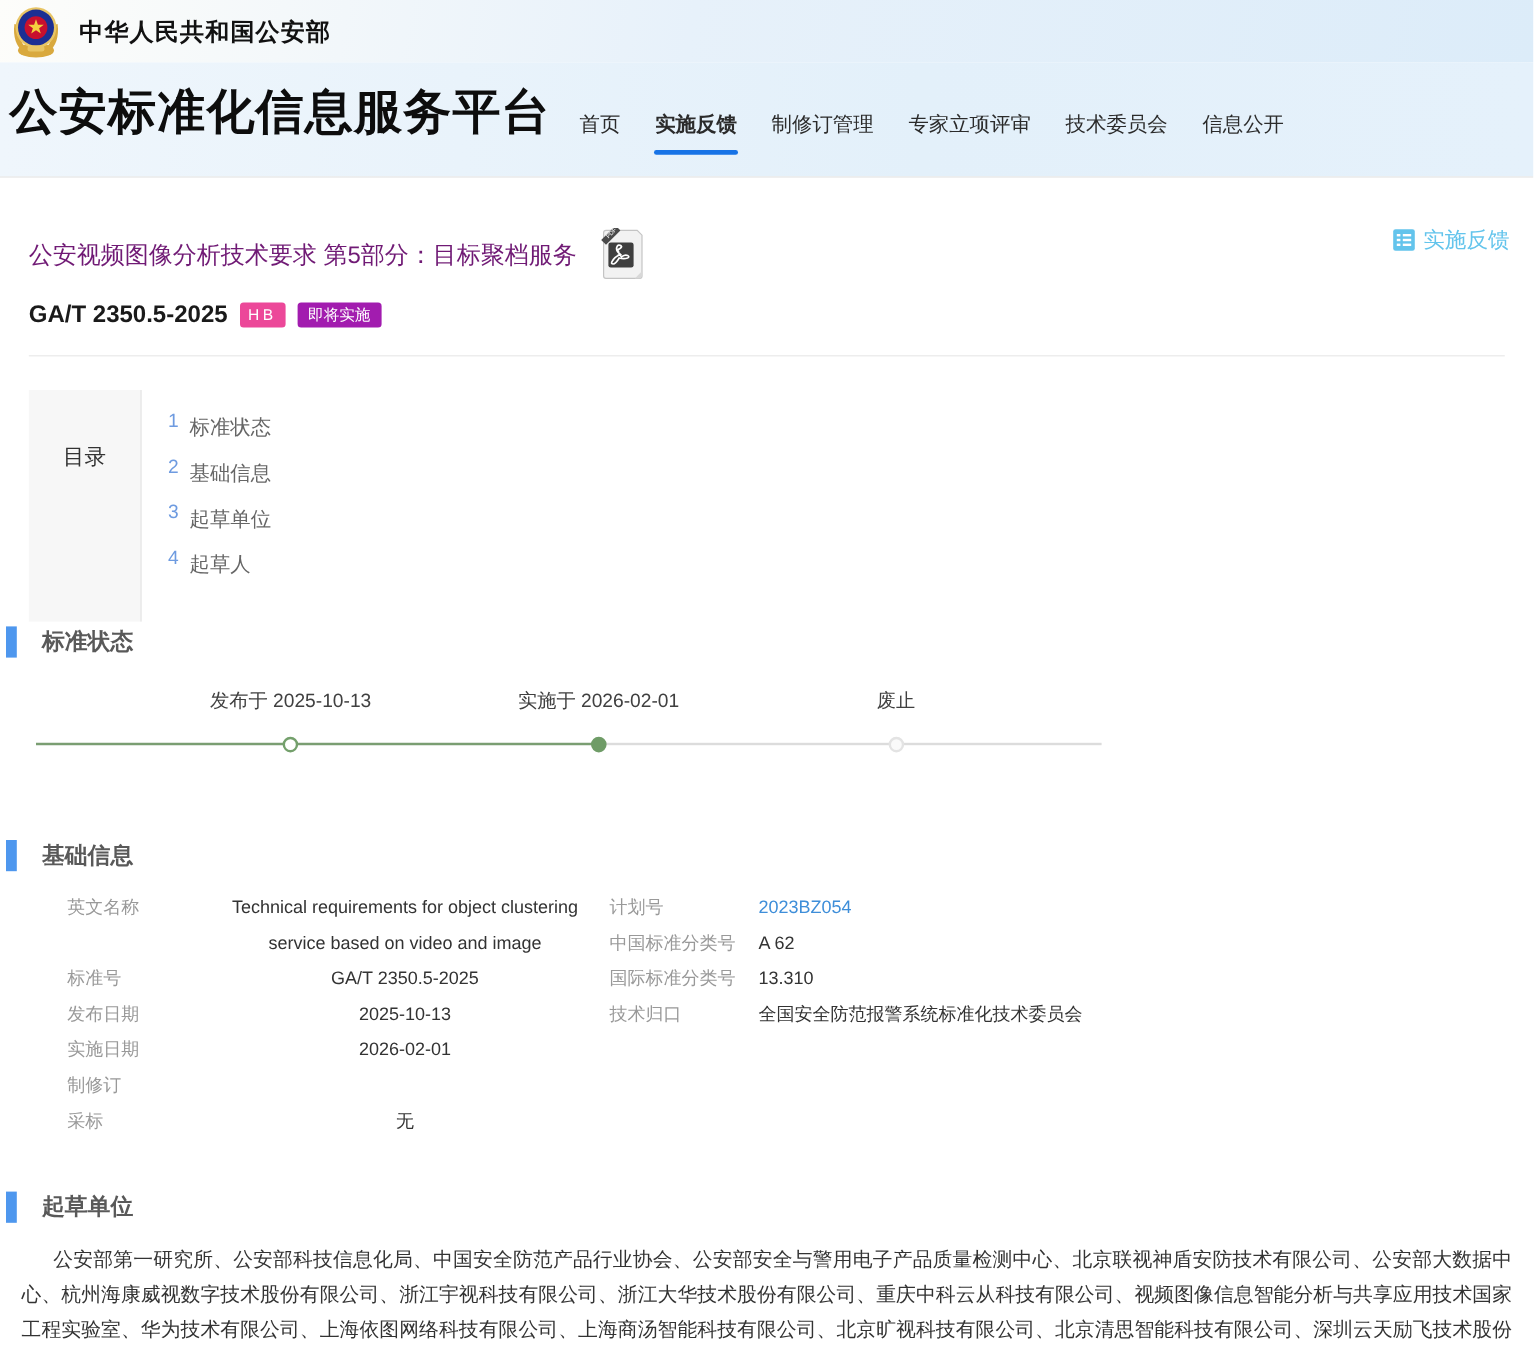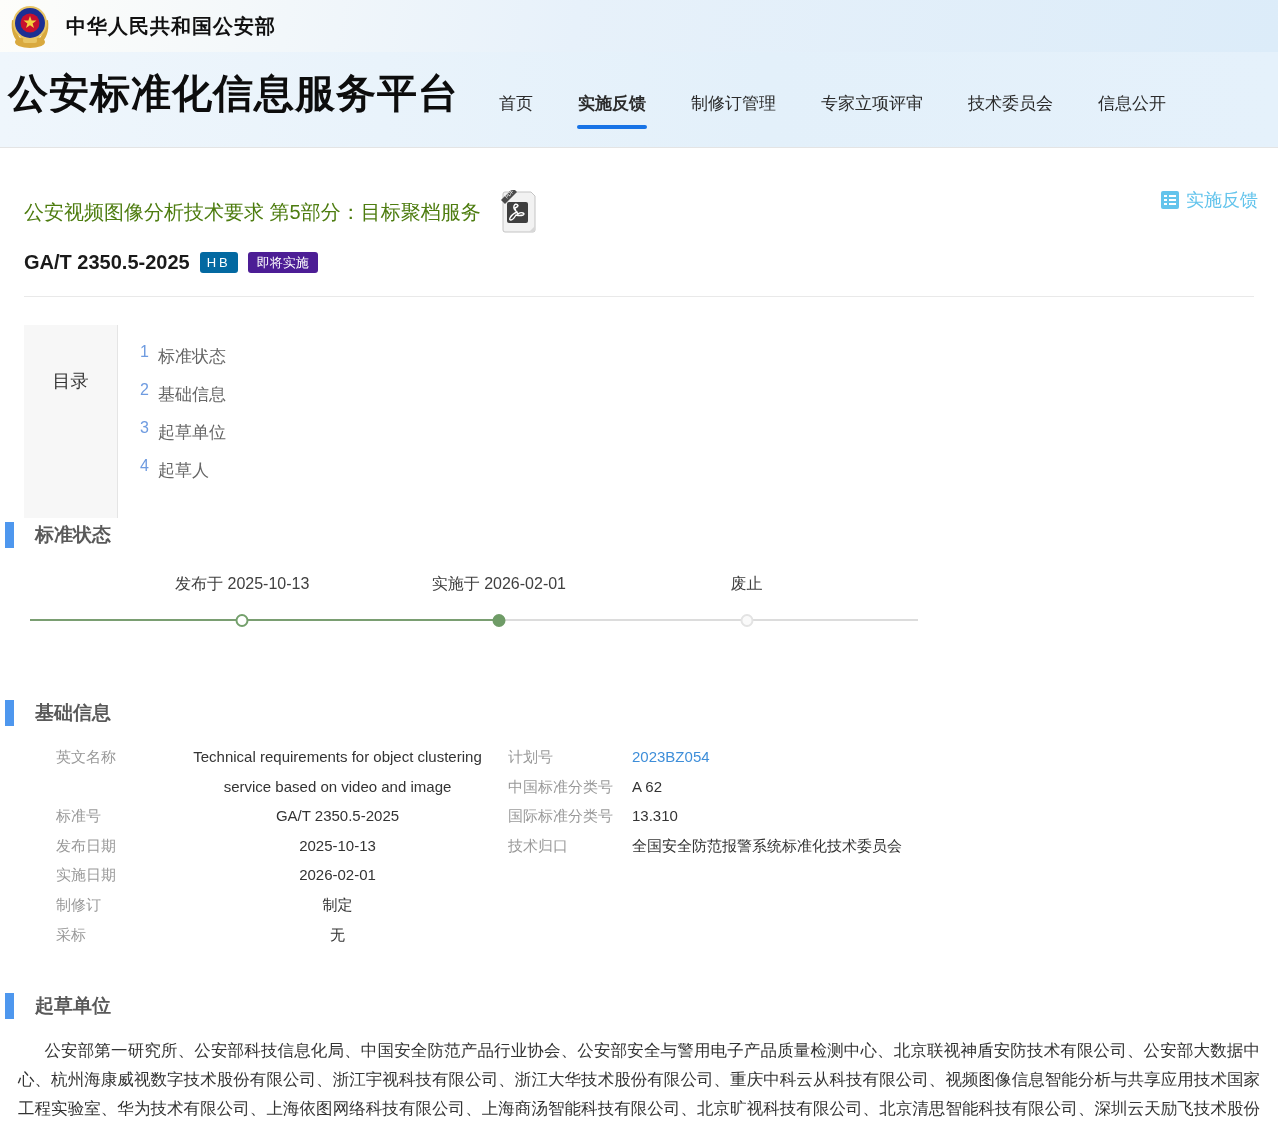--- a/index.html
+++ b/index.html
@@ -7,35 +7,35 @@
   .page { width:1278px; height:1122px; position:relative; overflow:hidden; background:#fff; }
 
   
   .topbar { height:52px; background:linear-gradient(100deg,#fdfdfa 0%,#e7f1fa 45%,#dcecf9 100%); display:flex; align-items:center; padding-left:8px; }
   .org-name { font-size:20px; font-weight:bold; color:#111; margin-left:14px; letter-spacing:1px; }
 
   
   .header-band { height:96px; background:linear-gradient(to right,#eff6fc 0%,#e3f0fa 60%,#e5f1fb 100%); position:relative; border-bottom:1px solid #e4e4e4; }
   .site-title { position:absolute; left:8px; top:14px; font-size:40px; font-weight:bold; color:#0d0d0d; letter-spacing:1px; }
   .nav { position:absolute; left:483px; top:40px; display:flex; gap:29px; }
-  .nav-item { font-size:17px; color:#2b2b2b; padding-bottom:14px; position:relative; cursor:pointer; white-space:nowrap;margin-left:16px; }
+  .nav-item { font-size:17px; color:#2b2b2b; padding-bottom:14px; position:relative; cursor:pointer; white-space:nowrap; }
   .nav-item.active { font-weight:bold; }
   .nav-item.active::after { content:""; position:absolute; left:-1px; right:-1px; bottom:0; height:4px; background:#1773e6; border-radius:2px; }
 
   
   .doc-area { padding:42px 24px 0; position:relative; }
   .doc-title-row { display:flex; align-items:center; }
-  .doc-title { font-size:20px; color:#4d7c0f; }
+  .doc-title { font-size:20px; color:#701a75; }
   .pdf-icon { margin-left:18px; cursor:pointer; }
   .feedback-link { position:absolute; right:20px; top:40px; display:flex; align-items:center; gap:6px; color:#63c4ec; font-size:18px; cursor:pointer; }
   .std-row { margin-top:17px; display:flex; align-items:center; }
   .std-no { font-size:20px; font-weight:bold; color:#1a1a1a; }
   .badge { margin-left:10px; color:#fff; font-size:13px; padding:3px 9px; border-radius:3px; line-height:1.2; }
-  .badge-hb { background:#0369a1; letter-spacing:3px; padding:3px 7px; }
-  .badge-status { background:#4c1d95; }
+  .badge-hb { background:#ec4899; letter-spacing:3px; padding:3px 7px; }
+  .badge-status { background:#a21caf; }
   .doc-divider { border-bottom:1px solid #e9e9e9; margin-top:22px; }
 
   
   .toc { margin:28px 24px 0; display:flex; height:193px; }
   .toc-left { width:94px; background:#f7f7f7; border-right:1px solid #e5e5e5; text-align:center; padding-top:44px; }
   .toc-title { font-size:18px; color:#333;text-align:center; }
   .toc-list { padding:12px 0 0 22px; }
   .toc-item { height:38px; display:flex; align-items:center; cursor:pointer; }
   .toc-num { color:#6e9be0; font-size:16px; margin-right:9px; position:relative; top:-4px; }
   .toc-label { color:#666; font-size:17px; }
@@ -192,21 +192,20 @@
         <div class="info-row">
           <div class="info-label">发布日期</div>
           <div class="info-value">2025-10-13</div>
         </div>
         <div class="info-row">
           <div class="info-label">实施日期</div>
           <div class="info-value">2026-02-01</div>
         </div>
         <div class="info-row">
           <div class="info-label">制修订</div>
-          <div class="info-value">制定</div>
         </div>
         <div class="info-row">
           <div class="info-label">采标</div>
           <div class="info-value">无</div>
         </div>
       </div>
       <div class="info-col-right">
         <div class="info-row">
           <div class="info-label">计划号</div>
           <div class="info-value link">2023BZ054</div>

